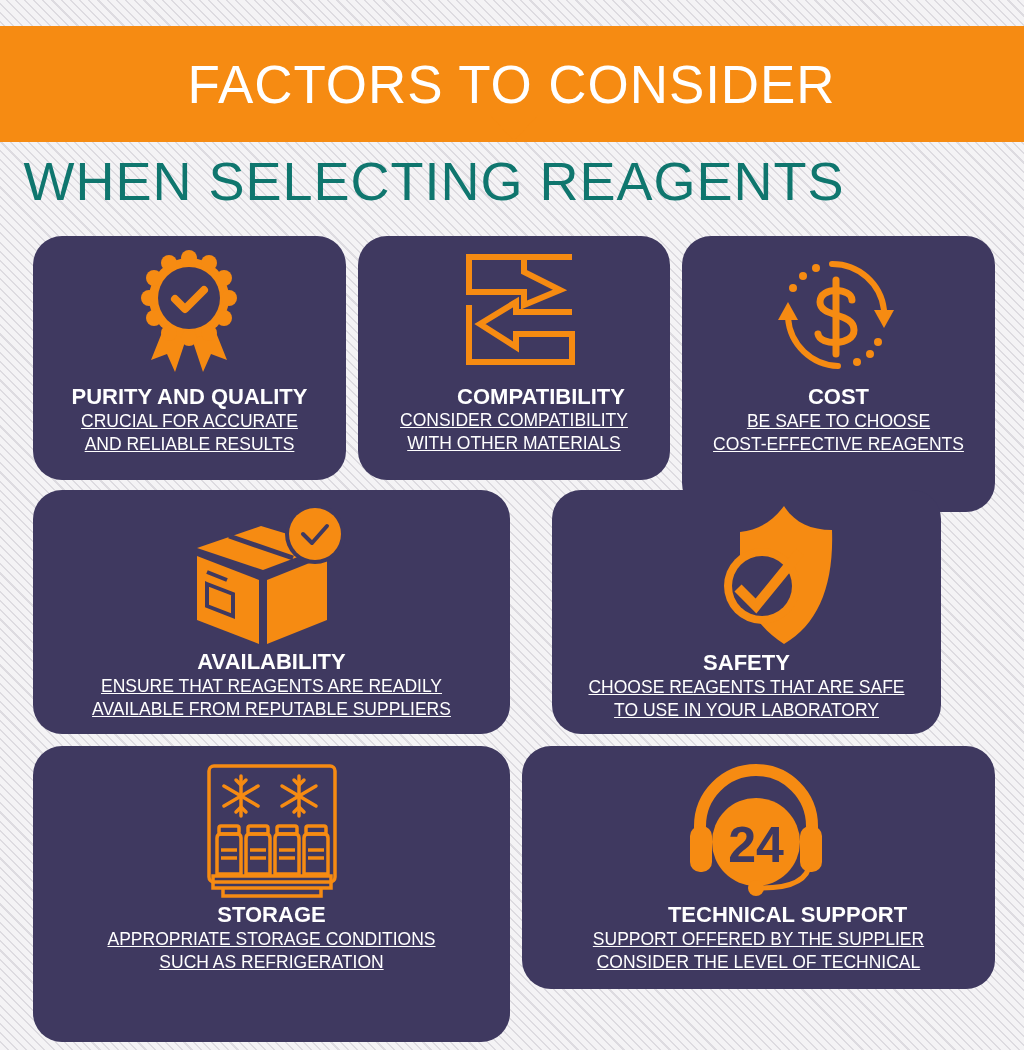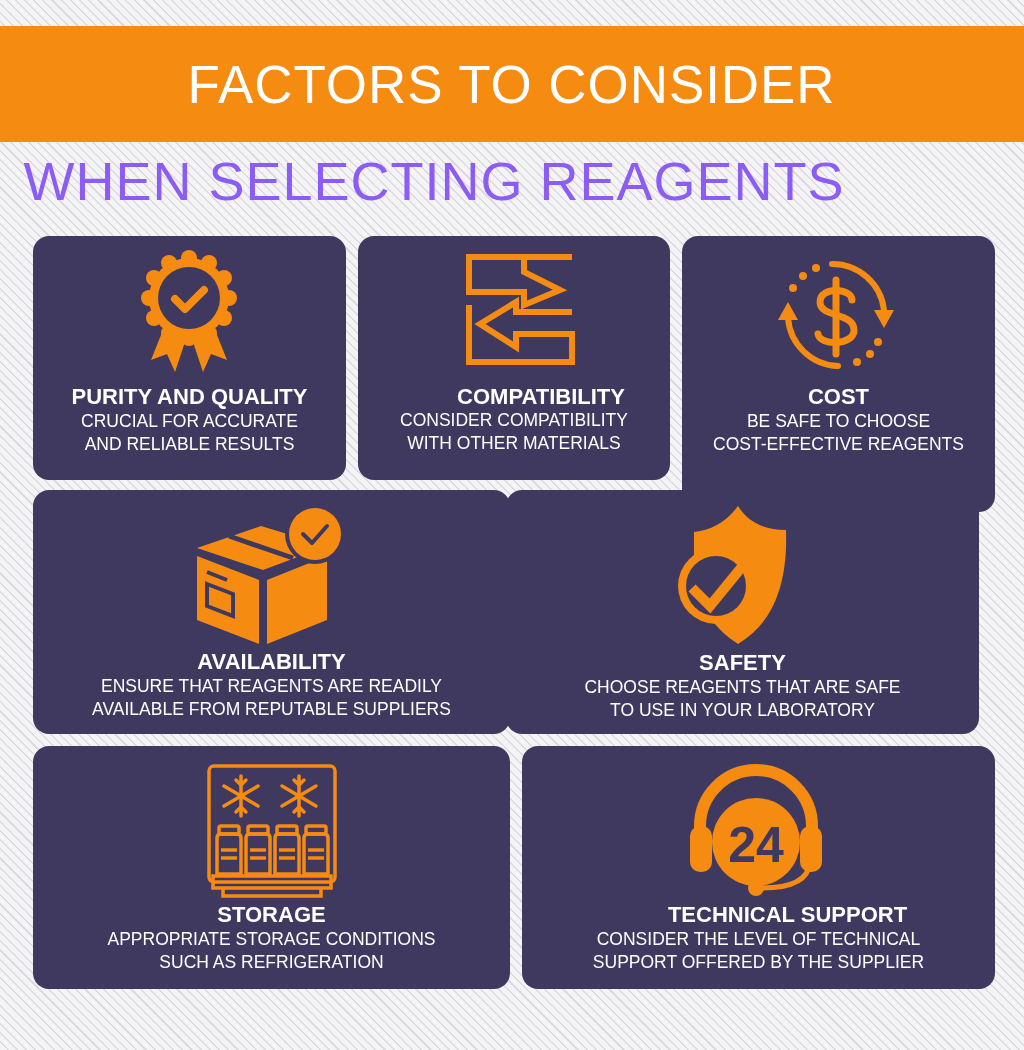--- a/index.html
+++ b/index.html
@@ -21,36 +21,36 @@
     font-family: "Liberation Sans", sans-serif;
     transform: scaleX(0.98);
   }
   .pointer {
     position: absolute; left: 490px; top: 115px; width: 0; height: 0;
     border-left: 24px solid transparent; border-right: 24px solid transparent;
     border-top: 26px solid #f68b12;
   }
   .subtitle {
     position: absolute; left: 0; top: 150px; width: 868px; text-align: center;
-    color: #8b5cf6; font-size: 54px; font-weight: 400; letter-spacing: 1px;
+    color: #0f766e; font-size: 54px; font-weight: 400; letter-spacing: 1px;
   }
   .card {
-    position: absolute; background: #3f3960; border-radius: 16px;
+    position: absolute; background: #3f3960; border-radius: 29px;
     display: flex; flex-direction: column; align-items: center;
   }
   .icon { position: absolute; }
   .card-title {
     position: absolute; left: 0; width: 100%; text-align: center;
     color: #ffffff; font-weight: 700; font-size: 22px;
   }
   .card-desc {
     position: absolute; left: 0; width: 100%; text-align: center;
     color: #ffffff; font-size: 17.5px; line-height: 23px; font-weight: 400;
   }
-  .card-desc span { display: block; }
+  .card-desc span { display: block; text-decoration: underline; }
 </style>
 </head>
 <body>
 
 <div class="banner">
   <div class="banner-title">FACTORS TO CONSIDER</div>
 </div>
 <div class="pointer"></div>
 <div class="subtitle">WHEN SELECTING REAGENTS</div>
 
@@ -139,35 +139,35 @@
     <circle cx="122" cy="32" r="26" fill="#f68b12"></circle>
     <polyline points="110,32 119,41 134,24" fill="none" stroke="#3f3960" stroke-width="4" stroke-linecap="round" stroke-linejoin="round"></polyline>
   </svg>
   <div class="card-title" style="top:159px;">AVAILABILITY</div>
   <div class="card-desc" style="top:185px;">
     <span>ENSURE THAT REAGENTS ARE READILY</span>
     <span>AVAILABLE FROM REPUTABLE SUPPLIERS</span>
   </div>
 </div>
 
-<div class="card" style="left:506px;top:490px;width:473px;height:244px;">
+<div class="card" style="left:552px;top:490px;width:389px;height:244px;">
   <svg class="icon" style="left:170px;top:16px;" width="120" height="140" viewBox="0 0 120 140">
     <path d="M62,0 C72,16 88,24 110,24 C112,80 96,118 62,138 C40,124 26,104 18,80 L18,26 C36,24 50,16 62,0 Z" fill="#f68b12"></path>
     <circle cx="40" cy="80" r="38" fill="#f68b12"></circle>
     <circle cx="40" cy="80" r="30" fill="#3f3960"></circle>
     <polyline points="16,82 34,100 78,46" fill="none" stroke="#f68b12" stroke-width="10" stroke-linejoin="miter"></polyline>
   </svg>
   <div class="card-title" style="top:160px;">SAFETY</div>
   <div class="card-desc" style="top:186px;">
     <span>CHOOSE REAGENTS THAT ARE SAFE</span>
     <span>TO USE IN YOUR LABORATORY</span>
   </div>
 </div>
 
-<div class="card" style="left:33px;top:746px;width:477px;height:243px;">
+<div class="card" style="left:33px;top:746px;width:477px;height:296px;">
   <svg class="icon" style="left:172px;top:18px;" width="134" height="134" viewBox="0 0 134 134">
     <g fill="none" stroke="#f68b12" stroke-width="3.5">
       <rect x="4" y="2" width="126" height="116" rx="5"></rect>
       <path d="M8,112 H126 V124 H8 Z"></path>
       <path d="M18,124 V132 H116 V124"></path>
     </g>
     <g stroke="#f68b12" stroke-width="3.5" stroke-linecap="round">
       <g transform="translate(36,32)">
         <line x1="0" y1="-20" x2="0" y2="20"></line>
         <line x1="-17" y1="-10" x2="17" y2="10"></line>
@@ -222,16 +222,16 @@
     <path d="M10,82 V64 A56,56 0 0 1 122,64 V82" fill="none" stroke="#f68b12" stroke-width="12"></path>
     <rect x="0" y="64" width="22" height="46" rx="10" fill="#f68b12"></rect>
     <rect x="110" y="64" width="22" height="46" rx="10" fill="#f68b12"></rect>
     <circle cx="66" cy="80" r="44" fill="#f68b12"></circle>
     <path d="M120,100 Q118,126 72,126" fill="none" stroke="#f68b12" stroke-width="5"></path>
     <circle cx="66" cy="126" r="8" fill="#f68b12"></circle>
     <text x="66" y="100" text-anchor="middle" font-family="Liberation Sans, sans-serif" font-size="50" font-weight="700" fill="#3f3960">24</text>
   </svg>
   <div class="card-title" style="top:156px;margin-left:29px;">TECHNICAL SUPPORT</div>
   <div class="card-desc" style="top:182px;">
+    <span>SUPPORT OFFERED BY THE SUPPLIER</span>
     <span>CONSIDER THE LEVEL OF TECHNICAL</span>
-    <span>SUPPORT OFFERED BY THE SUPPLIER</span>
   </div>
 </div>
 
 </body></html>

